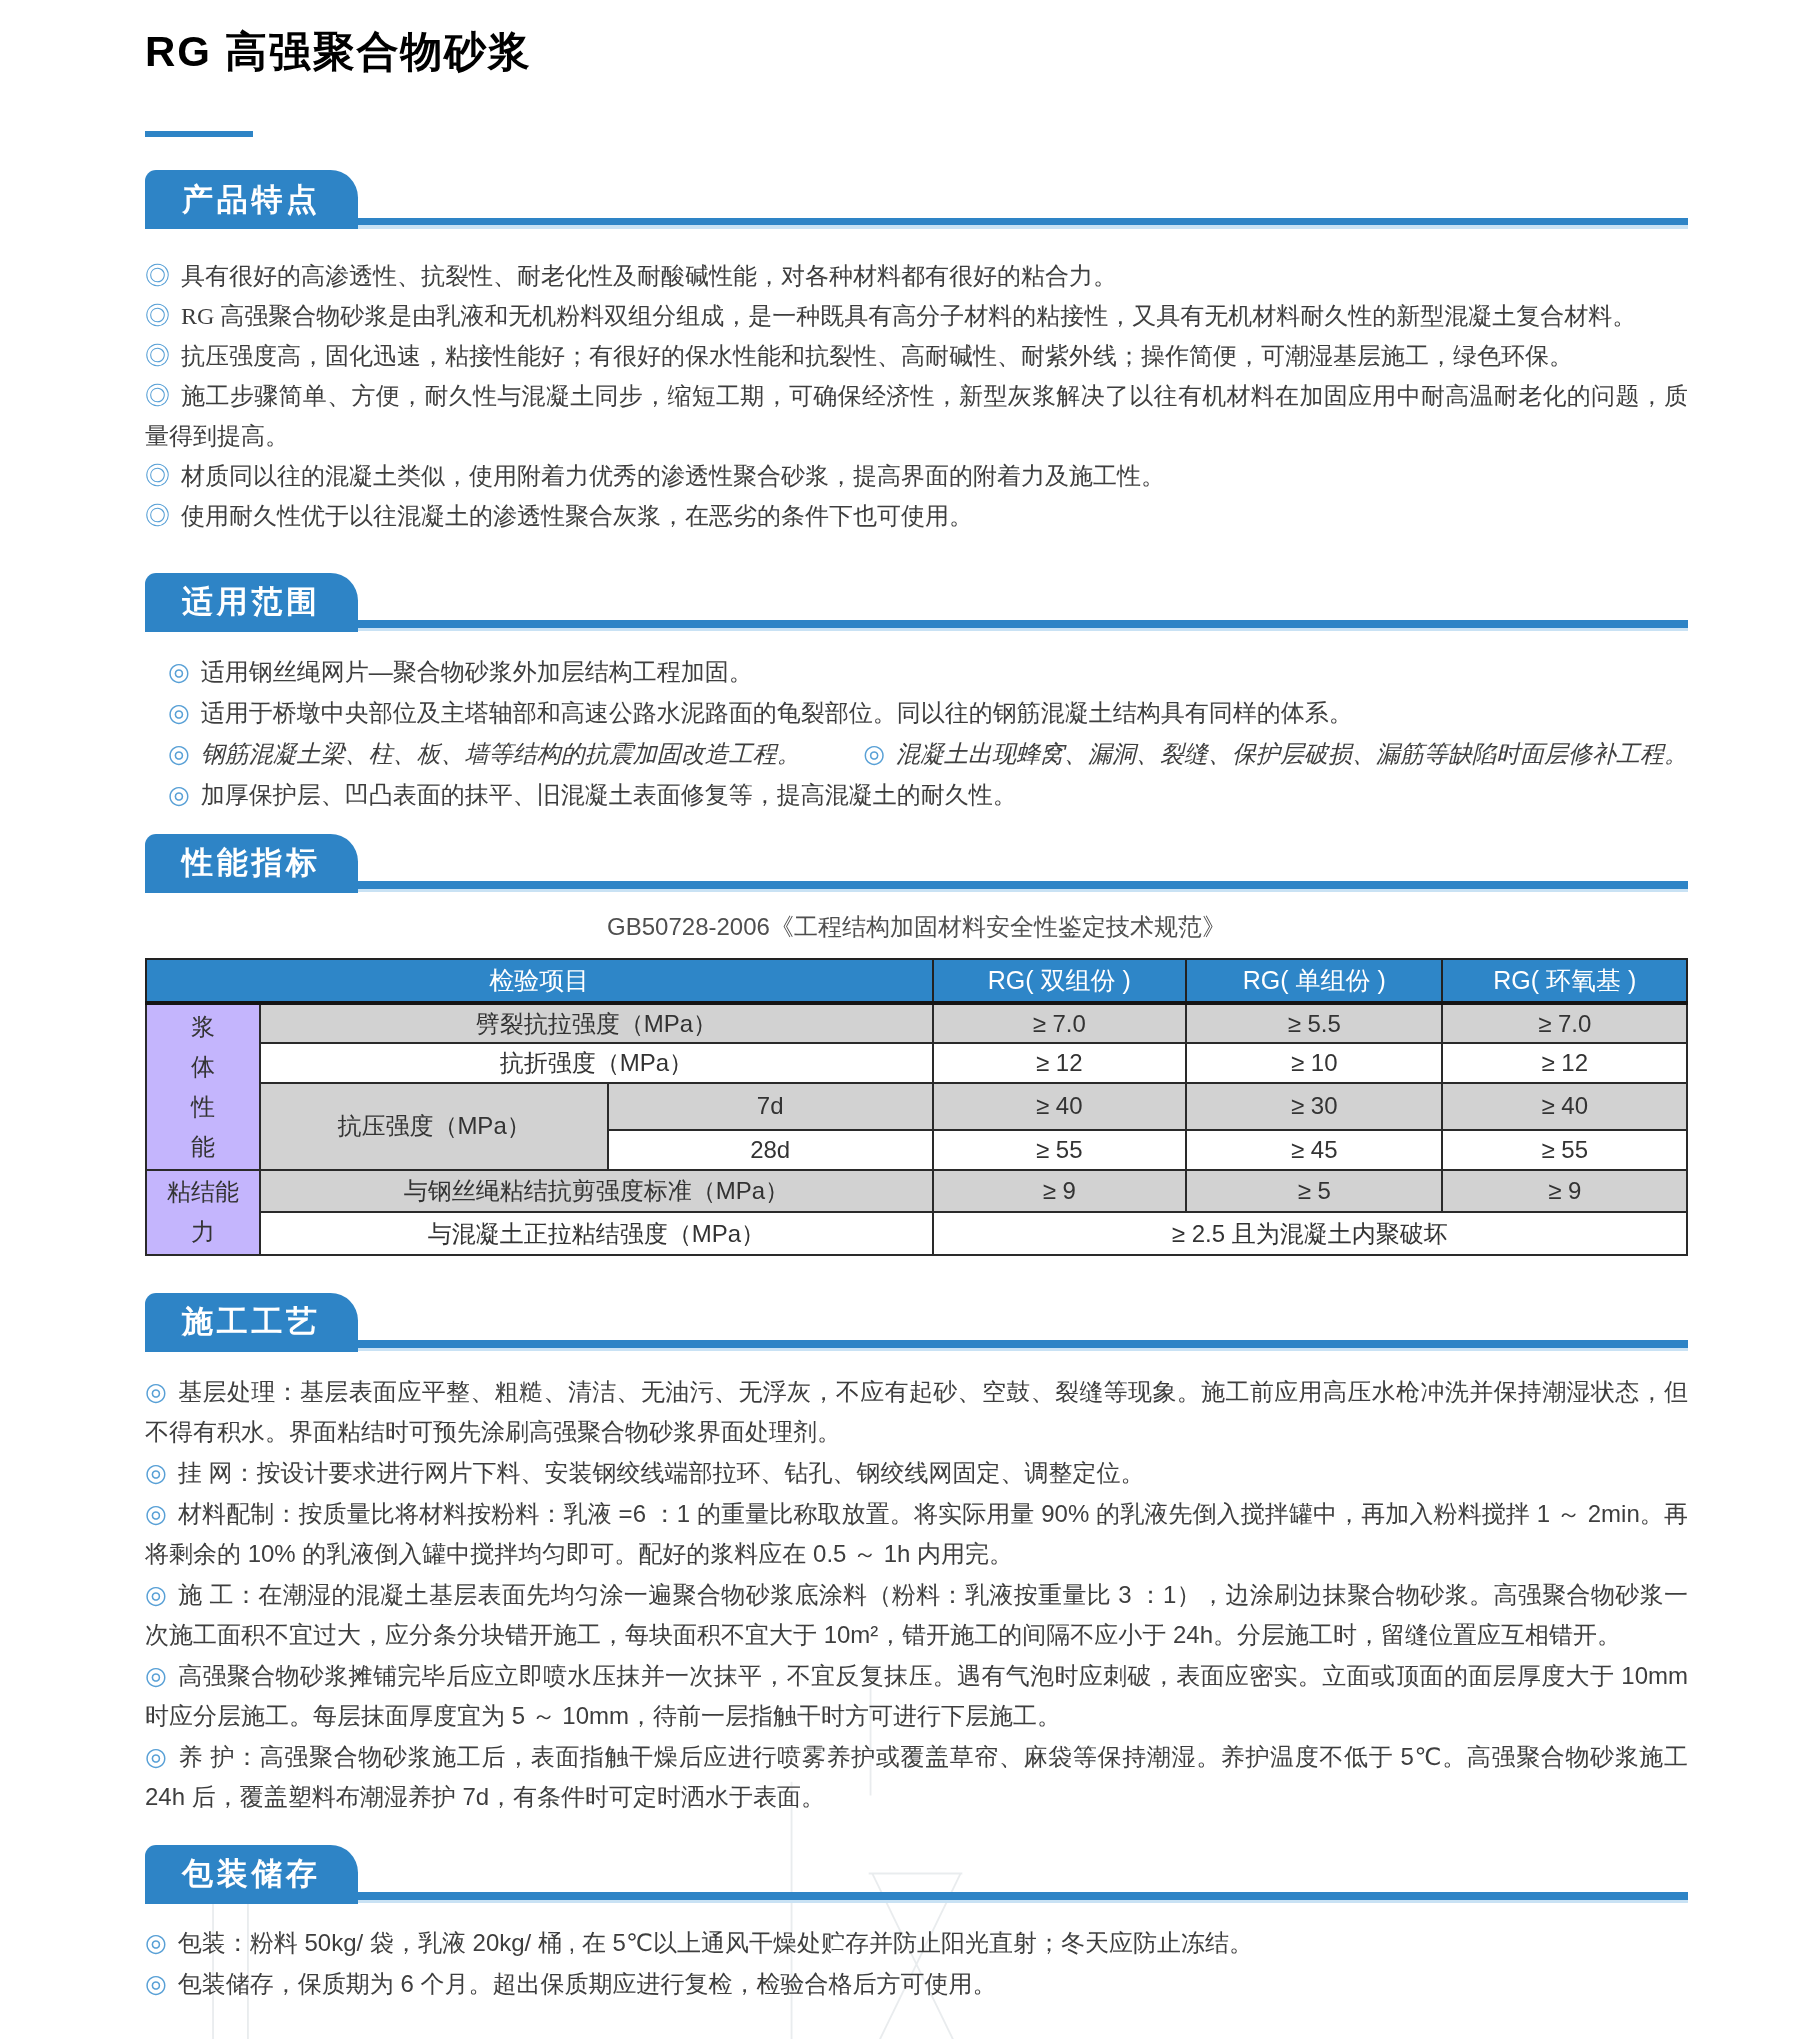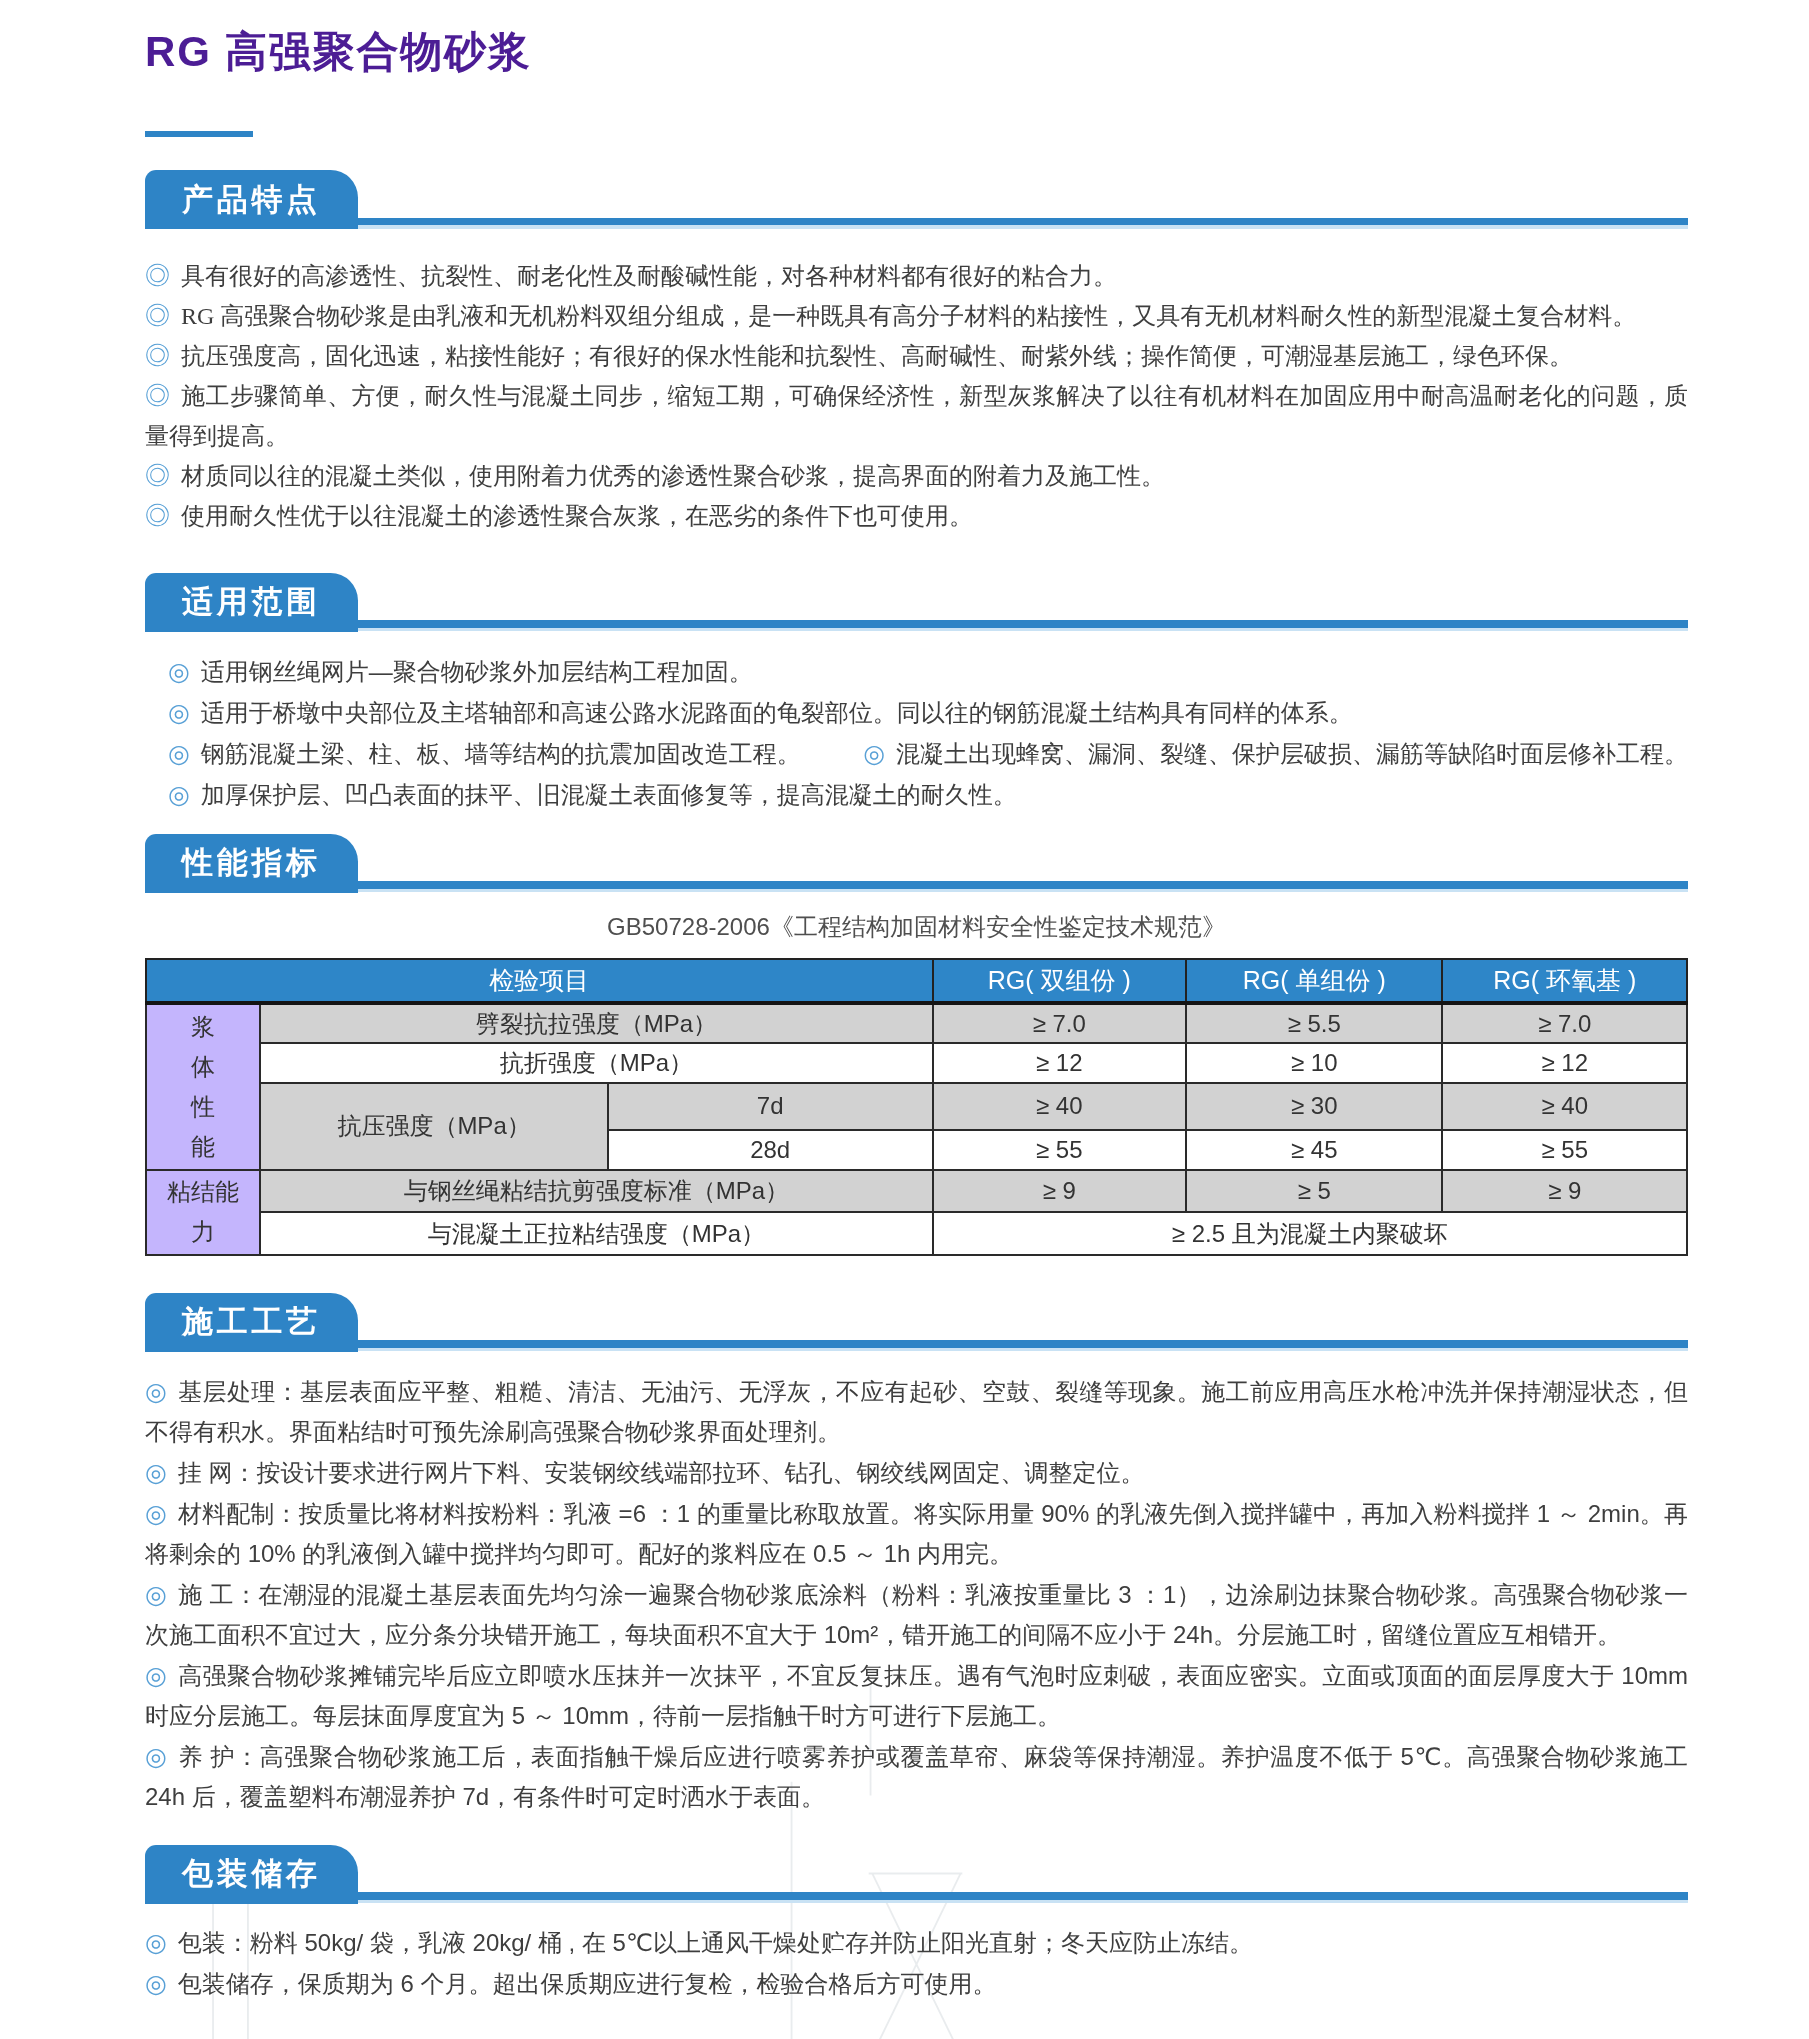--- a/index.html
+++ b/index.html
@@ -6,21 +6,21 @@
   html,body { background:#ffffff; }
   body {
     width:1809px; height:2040px; position:relative; overflow:hidden;
     font-family:"Liberation Sans","DejaVu Sans",sans-serif;
     color:#3e3e3e;
   }
   .page { position:relative; padding:24px 121px 0 145px; z-index:2; }
 
   
   .doc-title {
-    font-size:42px; font-weight:bold; color:#4c1d95; letter-spacing:1.8px;
+    font-size:42px; font-weight:bold; color:#000000; letter-spacing:1.8px;
   }
   .title-rule { width:108px; height:6.4px; background:#2E84C6; margin-top:51px; }
 
   
   .sec-bar { position:relative; height:64px; }
   .sec-bar::before { 
     content:""; position:absolute; left:0; right:0; bottom:0; height:3.7px;
     background:#C9E2F4; z-index:0;
   }
   .sec-bar::after { 
@@ -41,21 +41,21 @@
   .list.features { margin-top:27.5px;font-family:Liberation Serif, serif; }
   .list.scope { margin-top:20px;margin-left:23px; }
   .list.process { margin-top:20px; }
   .list.packaging { margin-top:18.4px; }
   .li {
     font-size:24px; line-height:40px; color:#3e3e3e; text-align:justify;
   }
   .b {
     color:#58A0D6; font-size:25px; margin-right:11px;
   }
-  .li.dual { display:flex; justify-content:space-between; text-align:center; }
+  .li.dual { display:flex; justify-content:space-between; text-align:center;font-style:italic; }
   .li.dual .half { white-space:nowrap; }
 
   
   .tbl-caption {
     margin-top:14.7px; text-align:center; font-size:24px; color:#4f4f4f;
     line-height:40px;
   }
   table.perf {
     margin-top:11px; width:100%; border-collapse:collapse;
     border:2.8px solid #222222; table-layout:fixed;

